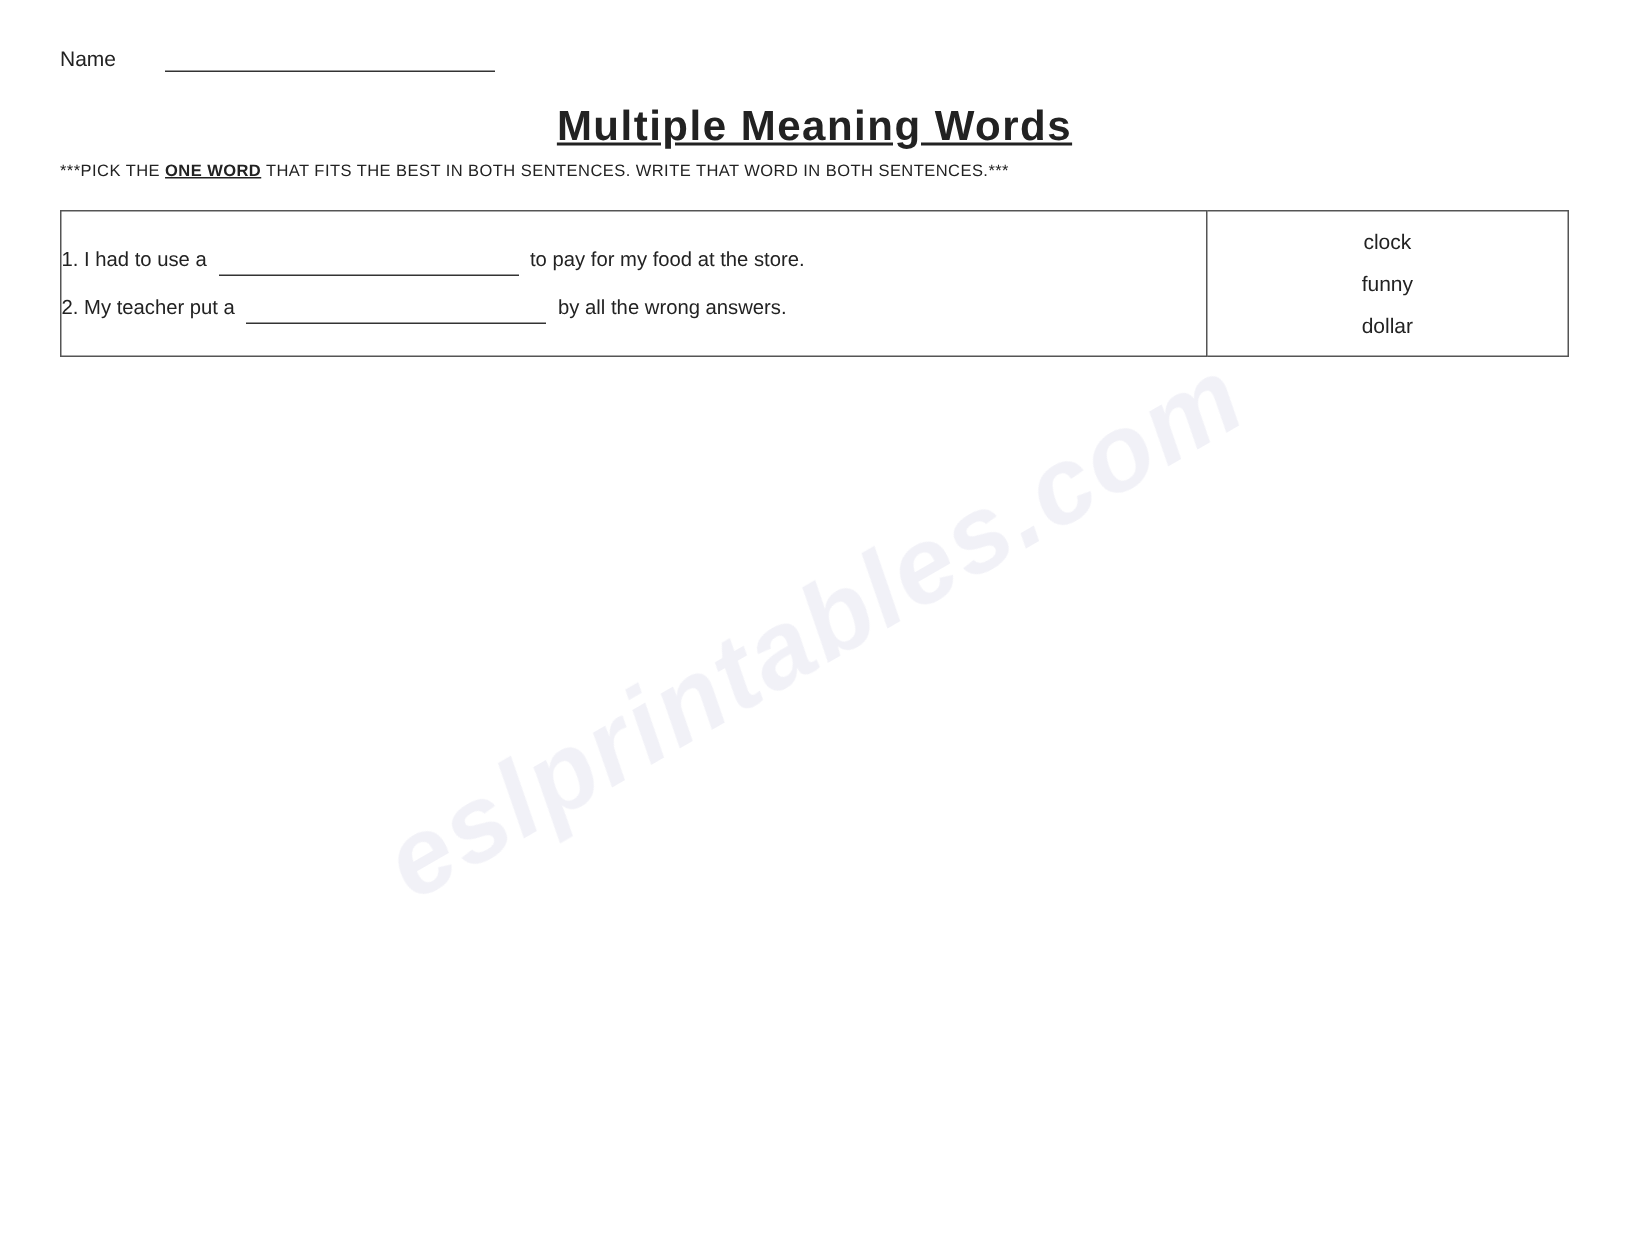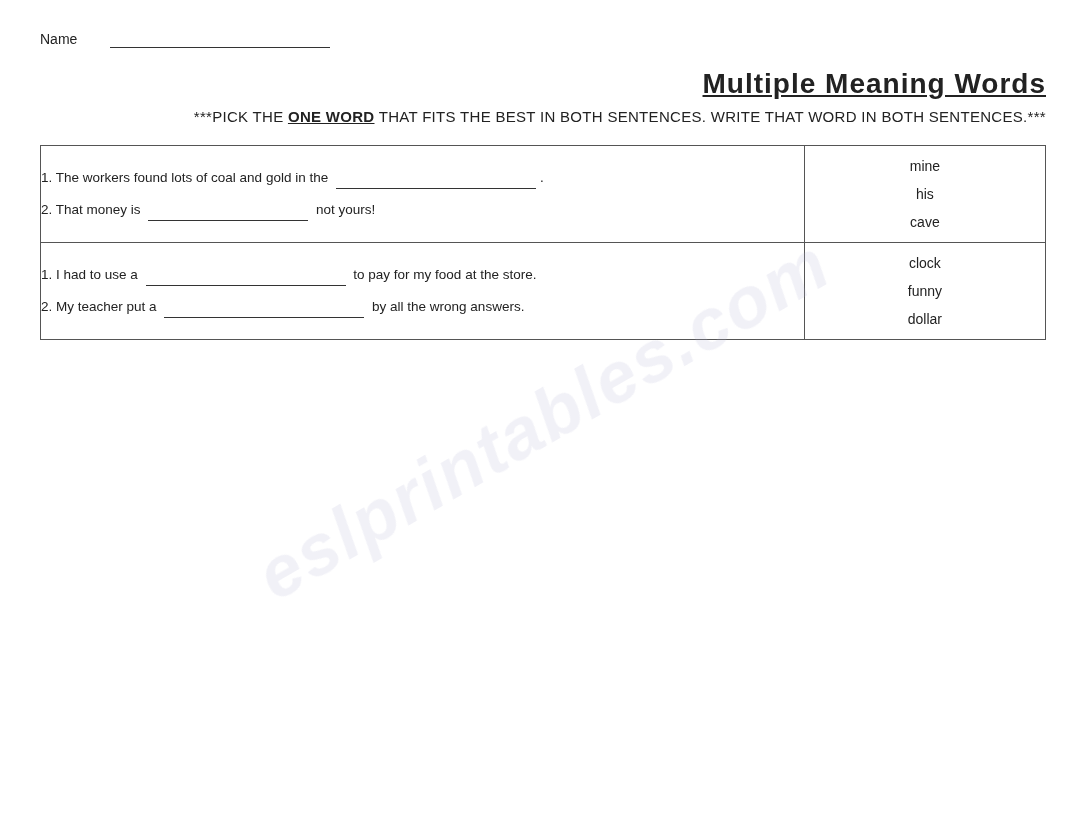--- a/index.html
+++ b/index.html
@@ -20,30 +20,30 @@
     .name-line-label {
       margin-right: 8px;
     }
     .name-underline {
       border-bottom: 1px solid #333;
       width: 220px;
       height: 18px;
       display: inline-block;
     }
     .page-title {
-      text-align: right;
+      text-align: center;
       font-size: 28px;
       font-weight: bold;
       text-decoration: underline;
       margin-bottom: 8px;
       letter-spacing: 1px;
     }
     .subtitle {
-      text-align: right;
-      font-size: 15px;
+      text-align: left;
+      font-size: 11px;
       margin-bottom: 20px;
       letter-spacing: 0.3px;
     }
     .subtitle .underline-bold {
       text-decoration: underline;
       font-weight: bold;
     }
     .worksheet-table {
       width: 100%;
       border-collapse: collapse;
@@ -116,35 +116,20 @@
 
 <div class="subtitle">
   ***PICK THE <span class="underline-bold">ONE WORD</span> THAT FITS THE BEST IN BOTH SENTENCES.  WRITE THAT WORD IN BOTH SENTENCES.***
 </div>
 
 <table class="worksheet-table">
   <tbody id="table-body">
 
 
 
-      <tr>
-        <td class="question-cell">
-          <div class="sentence">
-            1.  The workers found lots of coal and gold in the <span class="blank"></span>.
-          </div>
-          <div class="sentence">
-            2.  That money is <span class="blank-short"></span> not yours!
-          </div>
-        </td>
-        <td class="options-cell">
-          <span class="option-word">mine</span>
-          <span class="option-word">his</span>
-          <span class="option-word">cave</span>
-        </td>
-      </tr>
 
       <tr>
         <td class="question-cell">
           <div class="sentence">
             1.  I had to use a <span class="blank"></span> to pay for my food at the store.
           </div>
           <div class="sentence">
             2.  My teacher put a <span class="blank"></span> by all the wrong answers.
           </div>
         </td>

